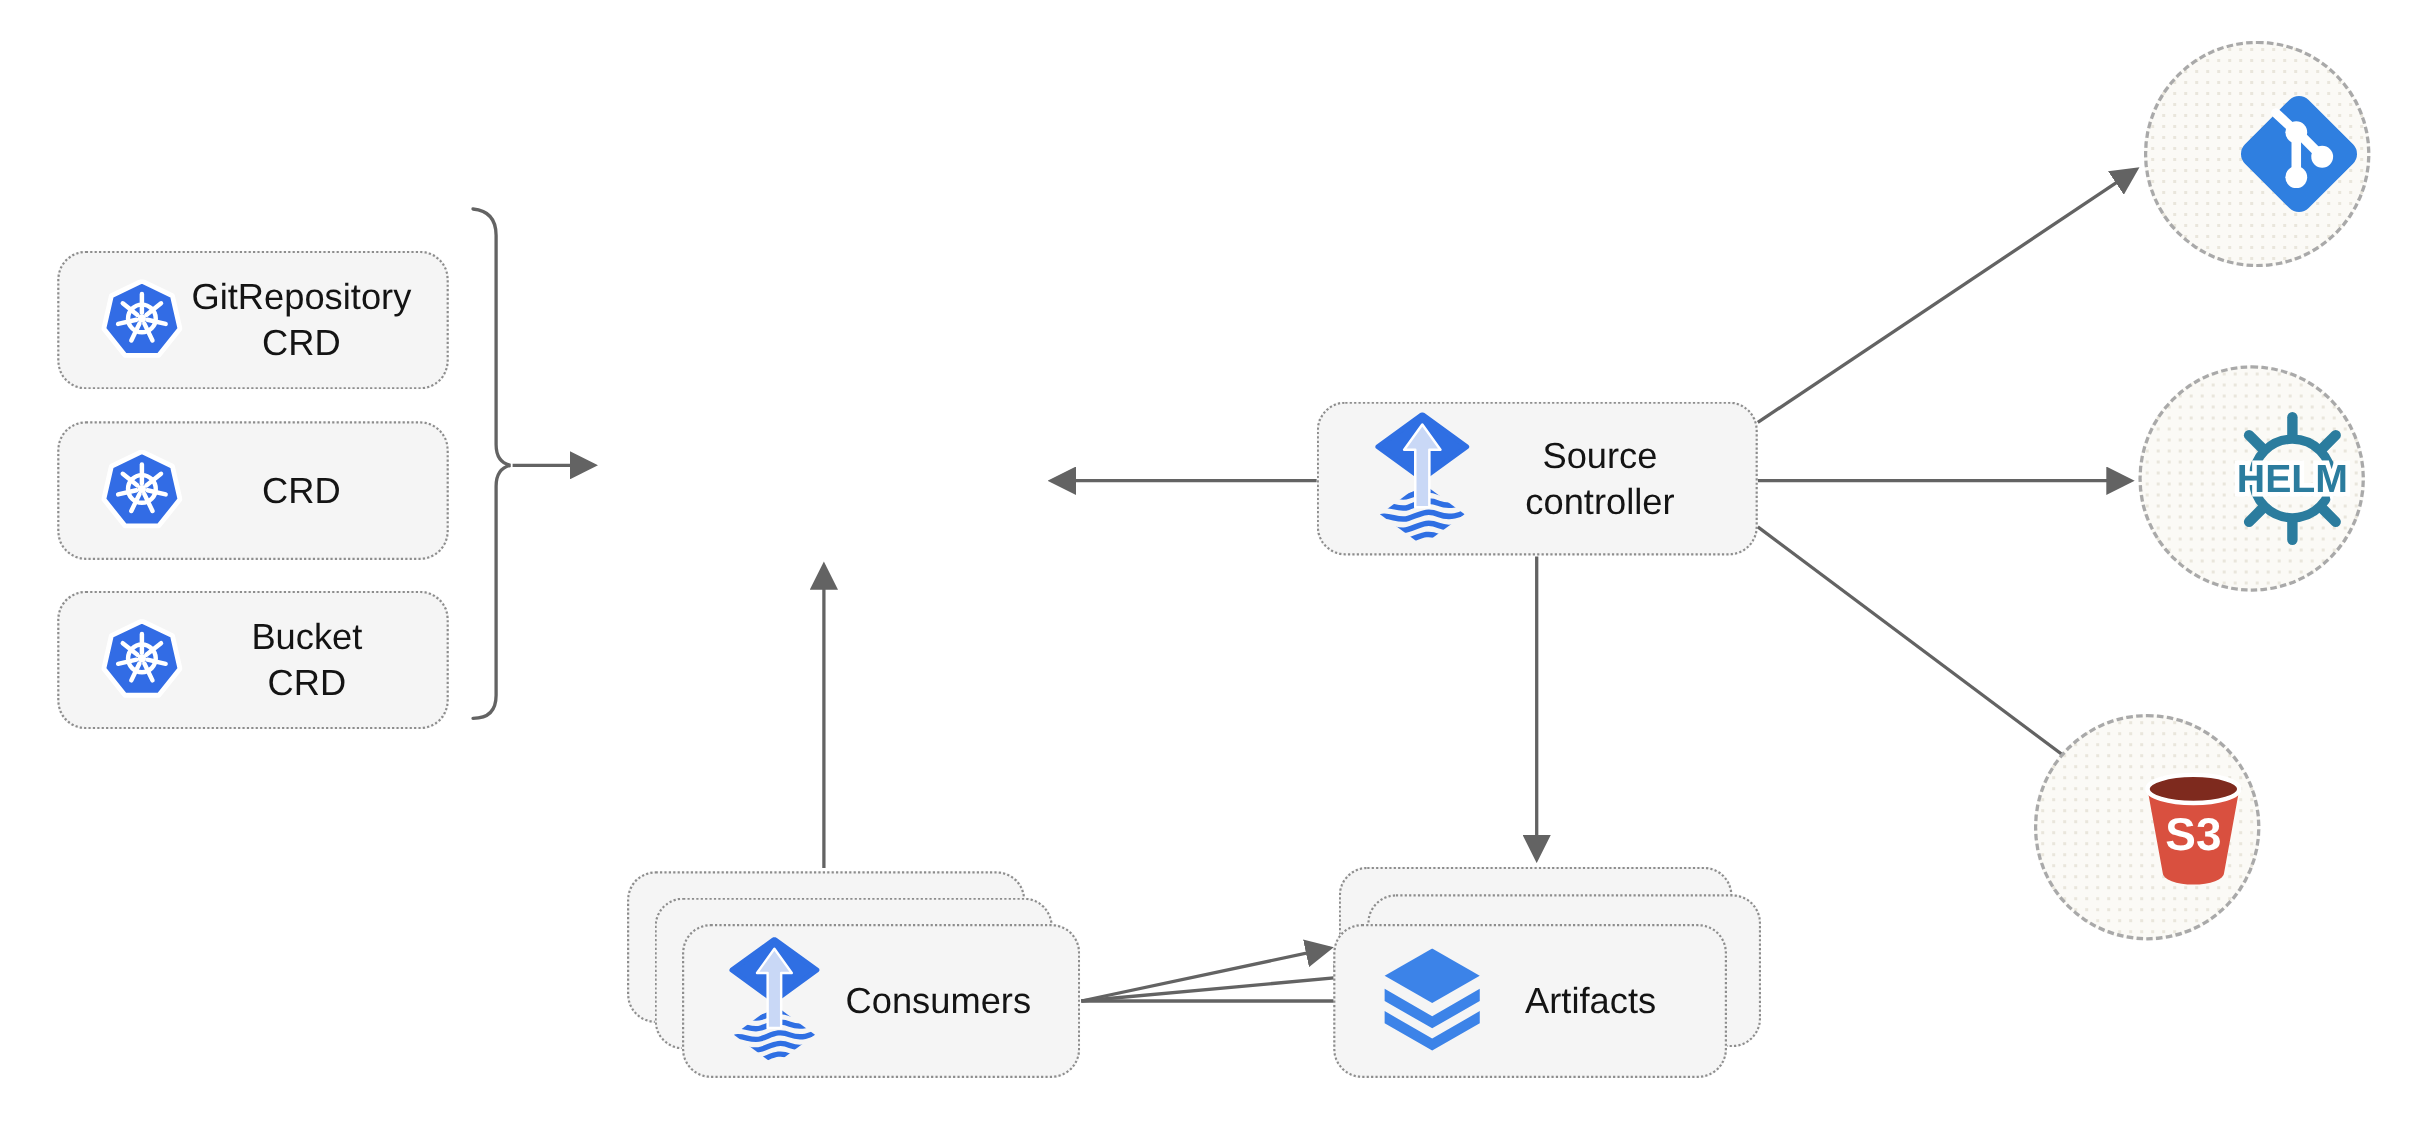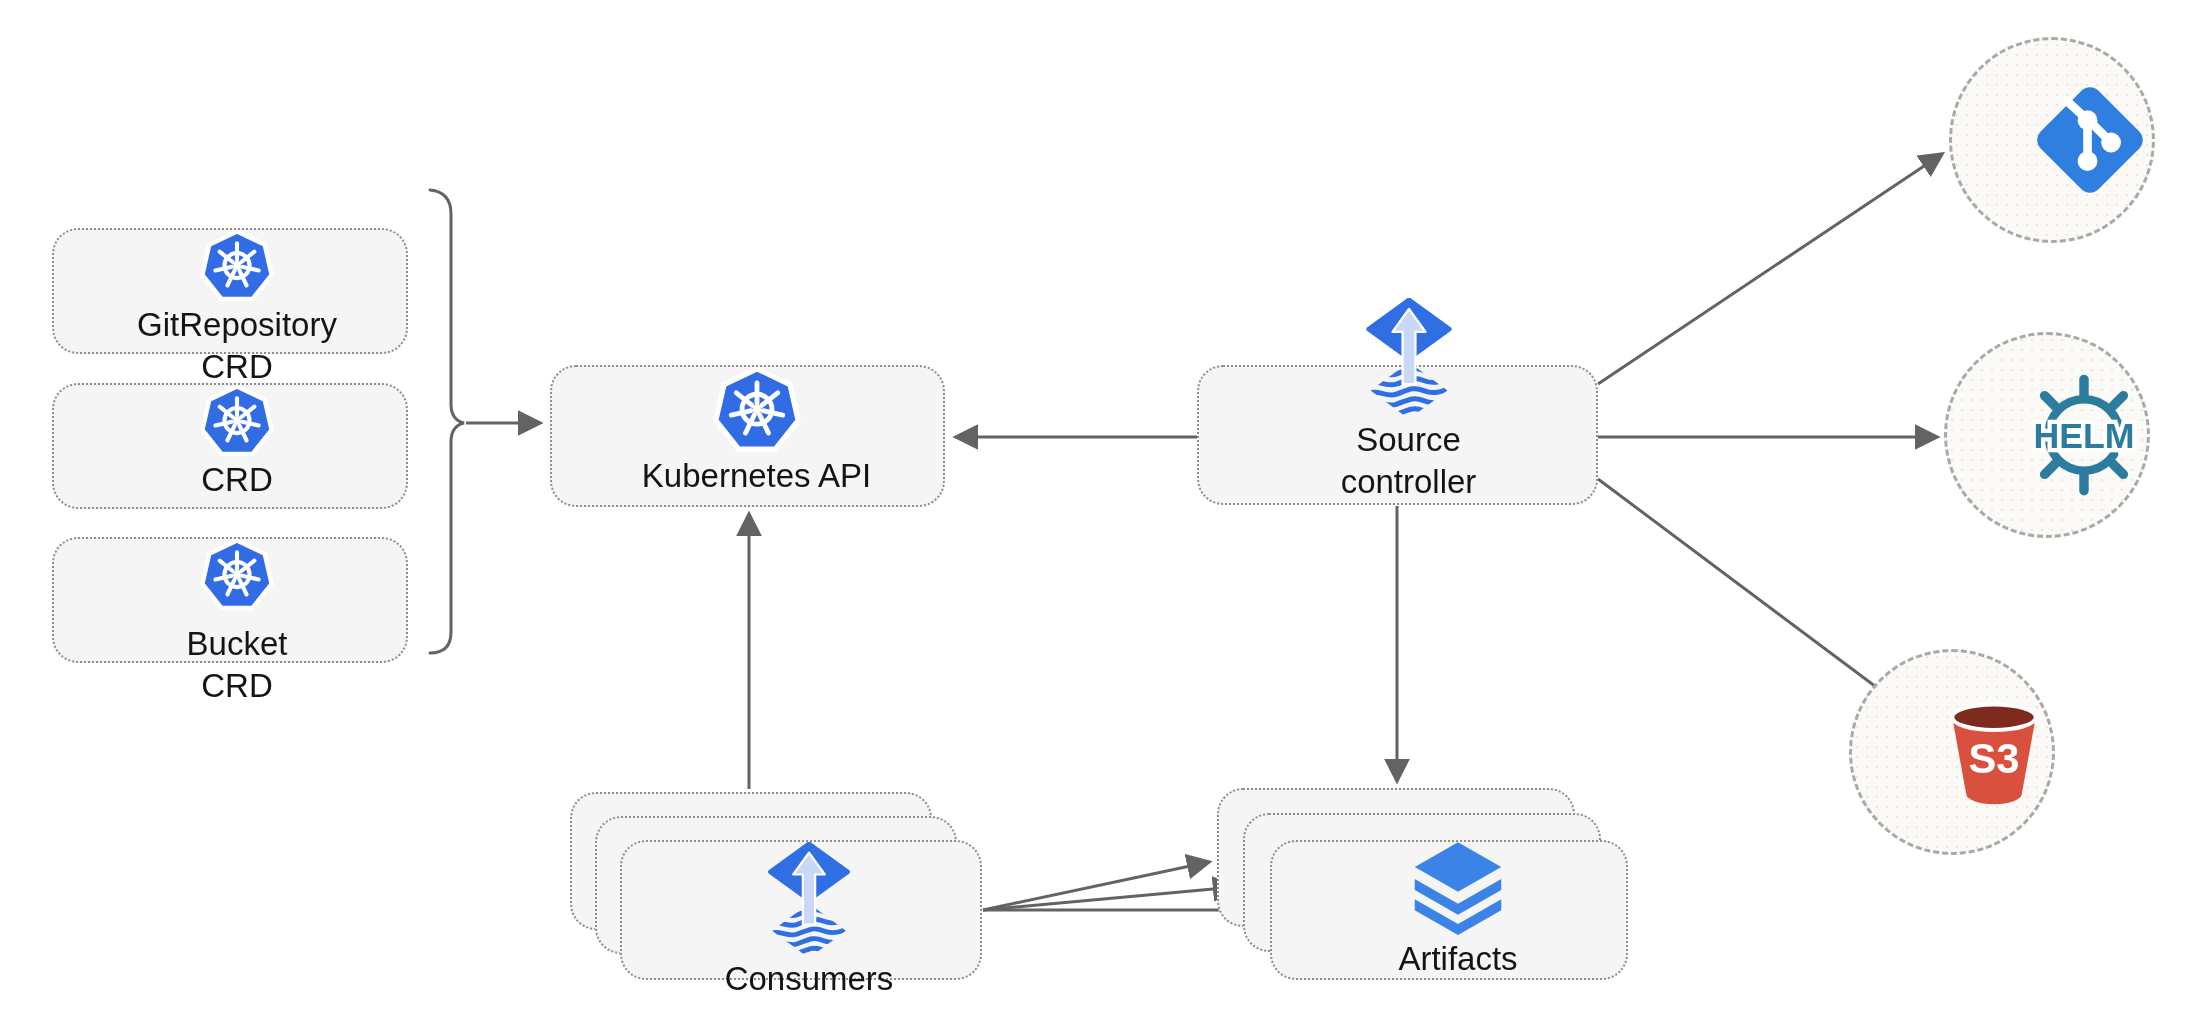--- a/index.html
+++ b/index.html
@@ -4,21 +4,21 @@
 <style>
   html,body{margin:0;padding:0;background:#fff;}
   .canvas{
     position:relative;width:2196px;height:1030px;background:var(--background);
     font-family:"Liberation Sans", sans-serif;color:var(--text);overflow:hidden;
   }
   svg.edges{position:absolute;left:0;top:0;width:2196px;height:1030px;}
   .box{
     position:absolute;background:var(--boxFill);
     border:2.5px dotted var(--boxBorder);border-radius:26px;
-    display:flex;align-items:center;box-sizing:border-box;flex-direction:column;
+    display:flex;align-items:center;box-sizing:border-box;
   }
   .box .ic{flex:0 0 auto;display:flex;align-items:center;justify-content:center;}
   .box .lbl{flex:1 1 auto;text-align:center;font-size:33px;line-height:1.28;color:var(--text);}
   .lbl-lg{font-size:35px;}
   .stack-layer{
     position:absolute;background:var(--boxFill);
     border:2.5px dotted var(--boxBorder);border-radius:26px;box-sizing:border-box;
   }
   .endpoint{
     position:absolute;width:206px;height:206px;border-radius:50%;
@@ -117,39 +117,20 @@
         </g>
         <circle cx="50" cy="48" r="5" fill="#fff"></circle>
       </svg>
     </span>
     <span class="lbl">
       <div>Bucket</div>
       <div>CRD</div>
     </span>
   </div>
 
-  <div class="box" style="left:550px;top:365px;width:395px;height:142px;padding:0 26px 0 44px;">
-    <span class="ic">
-      <svg class="svgic" width="88" height="88" viewBox="0 0 100 100">
-        <polygon points="50,2 87.5,20 96.8,60.7 70.8,93.3 29.2,93.3 3.2,60.7 12.5,20" fill="var(--kubernetesBlue)" stroke="#fff" stroke-width="6" stroke-linejoin="round"></polygon>
-        <g stroke="#fff" stroke-width="5.5" stroke-linecap="round">
-          <circle cx="50" cy="48" r="17" fill="none"></circle>
-          <line x1="50" y1="41" x2="50" y2="18"></line>
-          <line x1="55.5" y1="43.6" x2="73.5" y2="29.3"></line>
-          <line x1="56.8" y1="49.6" x2="79.2" y2="54.7"></line>
-          <line x1="53" y1="54.3" x2="63" y2="75"></line>
-          <line x1="47" y1="54.3" x2="37" y2="75"></line>
-          <line x1="43.2" y1="49.6" x2="20.8" y2="54.7"></line>
-          <line x1="44.5" y1="43.6" x2="26.5" y2="29.3"></line>
-        </g>
-        <circle cx="50" cy="48" r="5" fill="#fff"></circle>
-      </svg>
-    </span>
-    <span class="lbl lbl-lg">Kubernetes API</span>
-  </div>
 
   <div class="box" style="left:1197px;top:365px;width:401px;height:140px;padding:0 26px 0 48px;justify-content:flex-end;">
     <span class="ic">
       <svg class="svgic" width="92" height="121" viewBox="0 0 100 132">
         <path d="M50,2 L94,34 L50,66 L6,34 Z" fill="var(--fluxBlue)" stroke="var(--fluxBlue)" stroke-width="5" stroke-linejoin="round"></path>
         <clipPath id="fluxwave-sc">
             <path d="M50,70 L92,101 L50,132 L8,101 Z"></path>
           </clipPath>
         <g clip-path="url(#fluxwave-sc)" stroke="var(--fluxBlue)" stroke-width="5.5" fill="none">
           <path d="M2,74 c12,-10 22,2 34,-2 c12,-4 18,-9 30,-4 c10,4 22,2 32,-6"></path>
@@ -186,21 +167,21 @@
           <path d="M2,129 c12,-10 22,2 34,-2 c12,-4 18,-9 30,-4 c10,4 22,2 32,-6"></path>
         </g>
         <path d="M50,12 L68,37 L57,37 L57,94 L43,94 L43,37 L32,37 Z" fill="var(--fluxArrowLight)" stroke="#fff" stroke-width="2.5" stroke-linejoin="round"></path>
       </svg>
     </span>
     <span class="lbl lbl-lg">Consumers</span>
   </div>
 
   <div class="stack-layer" style="left:1217px;top:788px;width:358px;height:139px;"></div>
   <div class="stack-layer" style="left:1243px;top:813px;width:358px;height:139px;"></div>
-  <div class="box" style="left:1270px;top:840px;width:358px;height:140px;padding:0 24px 0 42px;">
+  <div class="box" style="left:1212px;top:840px;width:358px;height:140px;padding:0 24px 0 42px;">
     <span class="ic">
       <svg class="svgic" width="92" height="96" viewBox="0 0 100 104">
         <g fill="var(--artifactBlue)">
           <path d="M50,0 L97,27 L50,54 L3,27 Z"></path>
           <path d="M3,40 L50,67 L97,40 L97,52 L50,79 L3,52 Z"></path>
           <path d="M3,62 L50,89 L97,62 L97,74 L50,101 L3,74 Z"></path>
         </g>
       </svg>
     </span>
     <span class="lbl lbl-lg">Artifacts</span>

